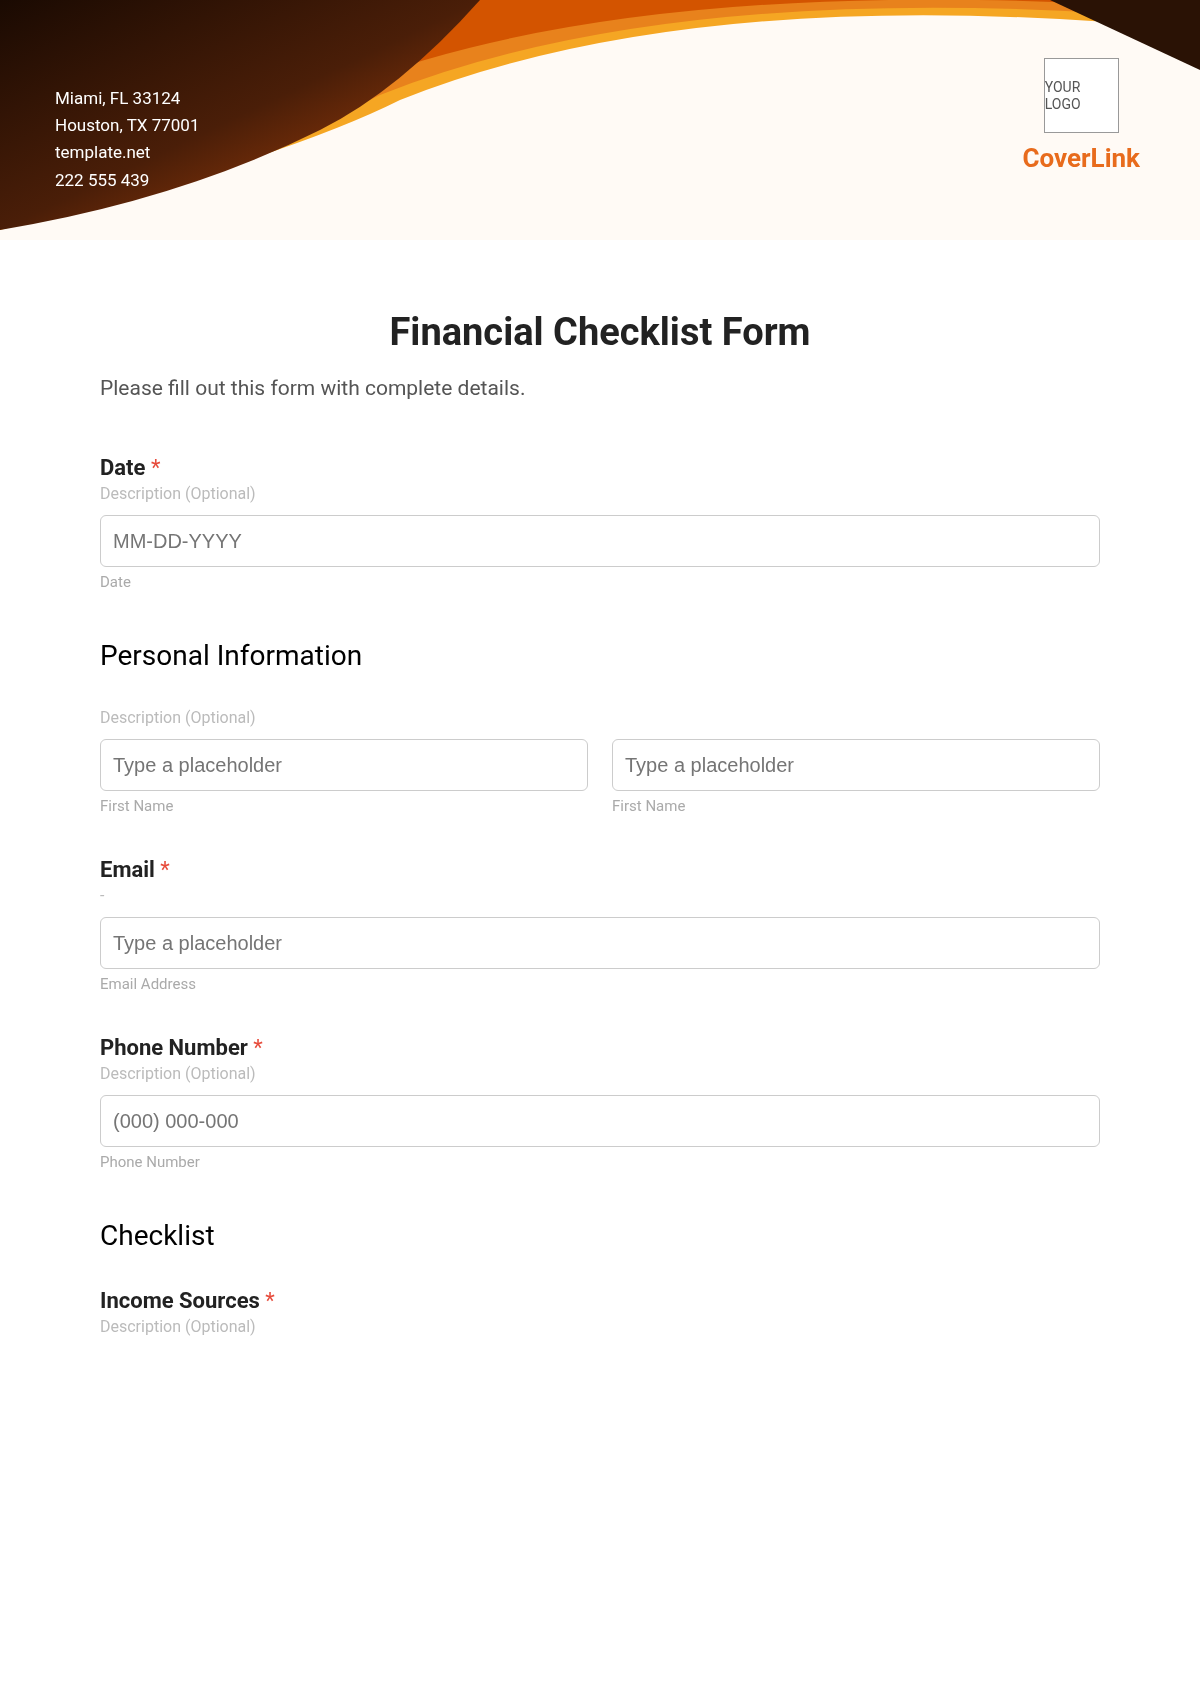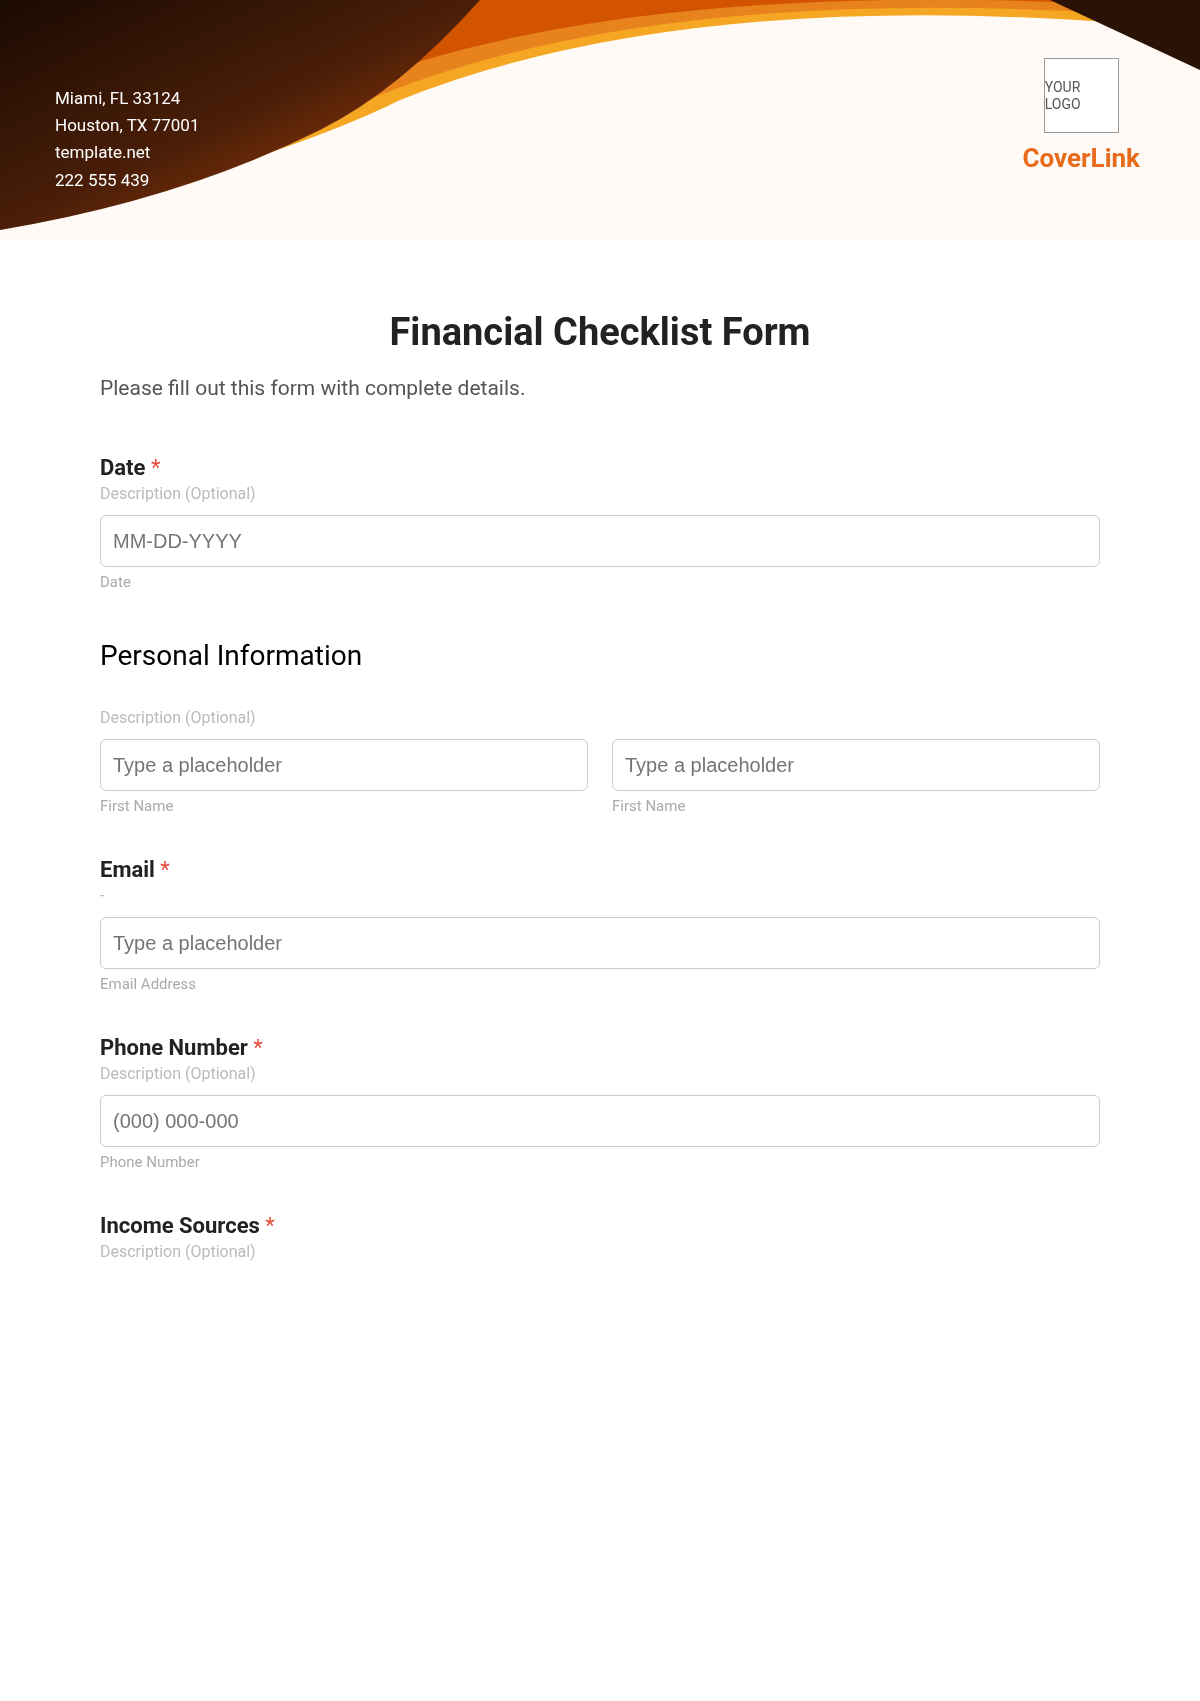--- a/index.html
+++ b/index.html
@@ -87,18 +87,19 @@
     <div class="sublabel">Email Address</div>
   </div>
 
   <div class="field-group">
     <div class="field-label"><span>Phone Number</span> <span class="req">*</span></div>
     <div class="desc">Description (Optional)</div>
     <input class="input" type="text" placeholder="(000) 000-000" style="">
     <div class="sublabel">Phone Number</div>
   </div>
 
+  <h2 class="section-title">Checklist</h2>
 
   <div class="field-group">
     <div class="field-label"><span>Income Sources</span> <span class="req">*</span></div>
     <div class="desc">Description (Optional)</div>
   </div>
 </div>
 
 </body></html>

